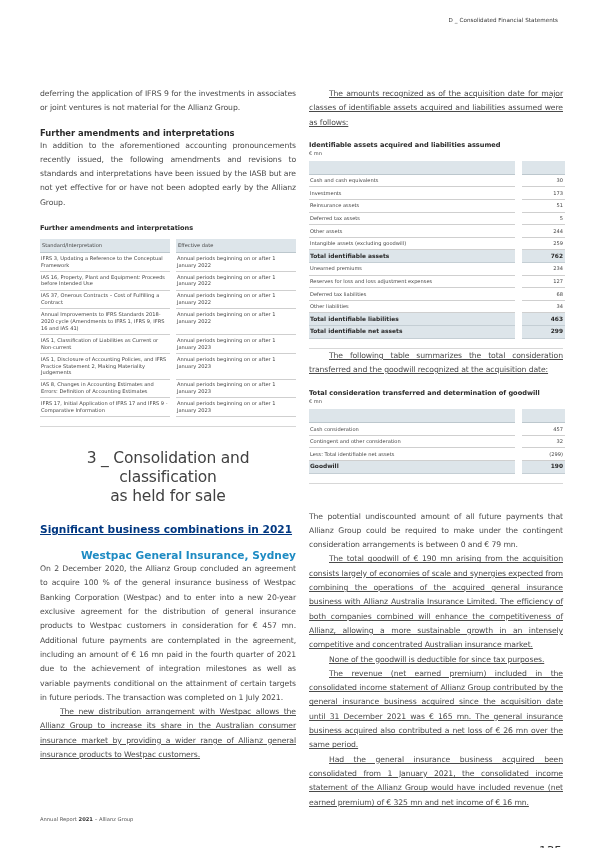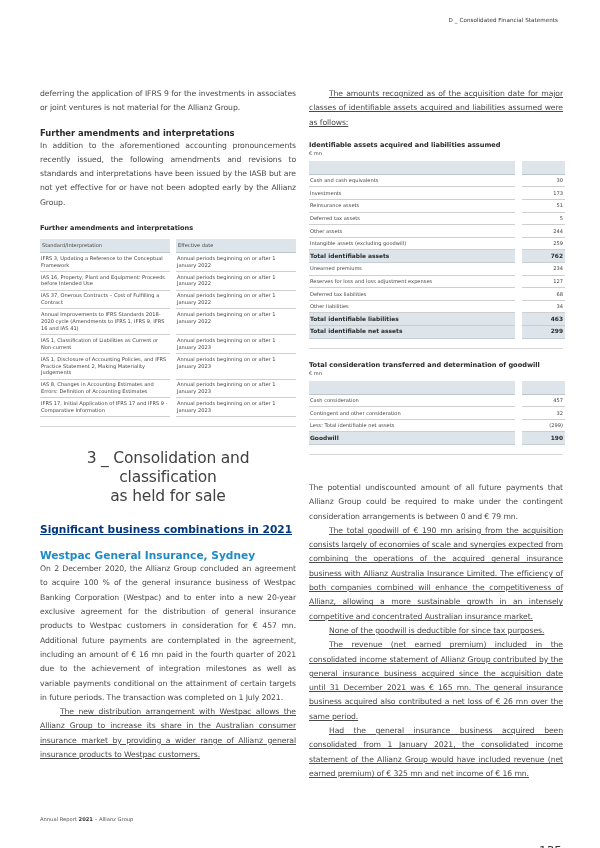--- a/index.html
+++ b/index.html
@@ -59,21 +59,21 @@
     background: #dde5ea; font-weight: bold; font-size: 5.9px; color: #2b2b2b;
     border-bottom: 1px solid #c4ced4;
   }
   .tbl-end { margin-top: 9px; height: 1px; background: #d7d7d7; }
 
   .section-title {
     font-size: 15.5px; line-height: 19px; color: #414141; font-weight: normal;
     letter-spacing: -0.2px; margin-top: 22px; text-align: center;
   }
   .h-dark { font-size: 10.6px; font-weight: bold; color: #003781; margin-top: 16px; line-height: 14px; text-decoration: underline; }
-  .h-light { font-size: 10.6px; font-weight: bold; color: #1e8bc3; margin-top: 16px; line-height: 14px; }
+  .h-light { font-size: 10.6px; font-weight: bold; color: #1e8bc3; margin-top: 16px; line-height: 14px; text-align: right; }
 
   .footer-left {
     position: absolute; left: 40px; top: 816px; font-size: 5.2px; color: #555;
   }
   .footer-left b { color: #333; }
   .page-num {
     position: absolute; right: 38px; top: 844px; font-size: 12px; color: #333;
   }
 </style>
 </head>
@@ -198,20 +198,21 @@
         <div class="lbl">Total identifiable liabilities</div>
         <div class="val">463</div>
       </div>
       <div class="num-row total">
         <div class="lbl">Total identifiable net assets</div>
         <div class="val">299</div>
       </div>
     </div>
   <div class="tbl-end"></div>
 
+  <p class="body indent">The following table summarizes the total consideration transferred and the goodwill recognized at the acquisition date:</p>
 
   <div class="tbl-title">Total consideration transferred and determination of goodwill</div>
   <div class="unit">€ mn</div>
   <div class="num-table" id="cons-table">
     <div class="num-row head">
       <div class="lbl"></div>
         <div class="val"></div>
     </div>
   <div class="num-row">
         <div class="lbl">Cash consideration</div>

